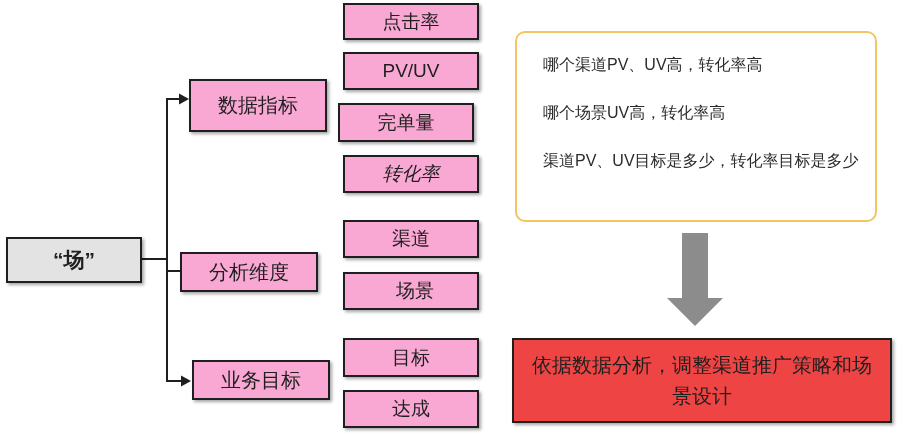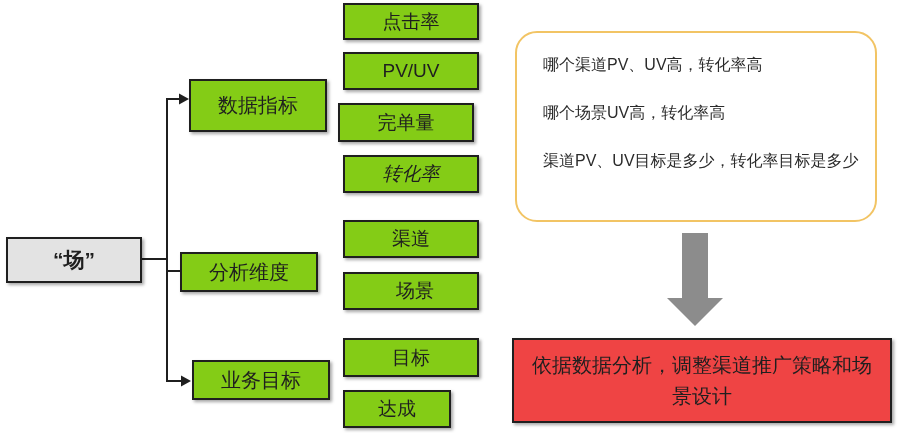--- a/index.html
+++ b/index.html
@@ -16,39 +16,39 @@
     background:#ffffff;
     overflow:hidden;
   }
   .connectors{
     position:absolute;left:0;top:0;width:899px;height:433px;
     z-index:1;
   }
   .node{
     position:absolute;
     box-sizing:border-box;
-    background:#84cc16;
+    background:#f9a8d4;
     border:2px solid var(--ink);
     box-shadow:2px 2px 3px rgba(0,0,0,0.35);
     display:flex;align-items:center;justify-content:center;
     z-index:2;
     font-size:20px;
   }
   .node.root{
     background:var(--root-fill);
     font-weight:bold;
     font-size:21px;
   }
   .leaf{font-size:19px;}
   .note-box{
     position:absolute;
     left:515px;top:31px;width:362px;height:191px;
     box-sizing:border-box;
     border:2px solid var(--accent-yellow);
-    border-radius:22px;
+    border-radius:10px;
     background:#ffffff;
     padding:22px 26px 0 26px;
     z-index:2;
   }
   .note-line{
     font-size:16px;
     color:#2b2b2b;
     margin-bottom:27px;
     white-space:nowrap;
   }
@@ -122,21 +122,21 @@
   <div class="node leaf" style="left:343px;top:220px;width:136px;height:38px;">
     <span>渠道</span>
   </div>
   <div class="node leaf" style="left:343px;top:272px;width:136px;height:38px;padding-left:8px;">
     <span>场景</span>
   </div>
 
   <div class="node leaf" style="left:343px;top:338px;width:136px;height:39px;">
     <span>目标</span>
   </div>
-  <div class="node leaf" style="left:343px;top:390px;width:108px;height:38px;">
+  <div class="node leaf" style="left:343px;top:390px;width:136px;height:38px;">
     <span>达成</span>
   </div>
 
   <div class="note-box">
     <div class="note-line">哪个渠道PV、UV高，转化率高</div>
     <div class="note-line">哪个场景UV高，转化率高</div>
     <div class="note-line">渠道PV、UV目标是多少，转化率目标是多少</div>
   </div>
 
   <svg class="down-arrow" viewBox="0 0 899 433" xmlns="http://www.w3.org/2000/svg">

